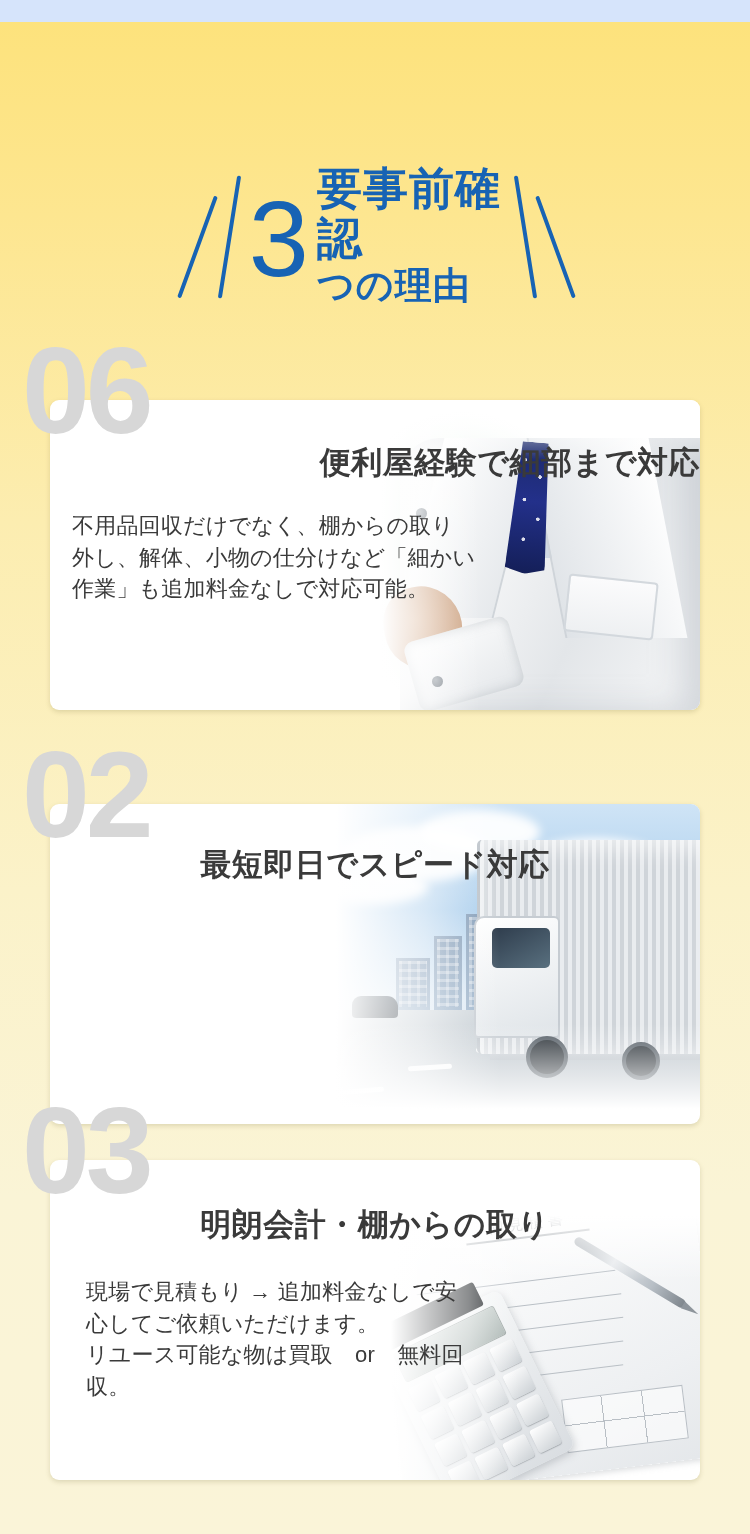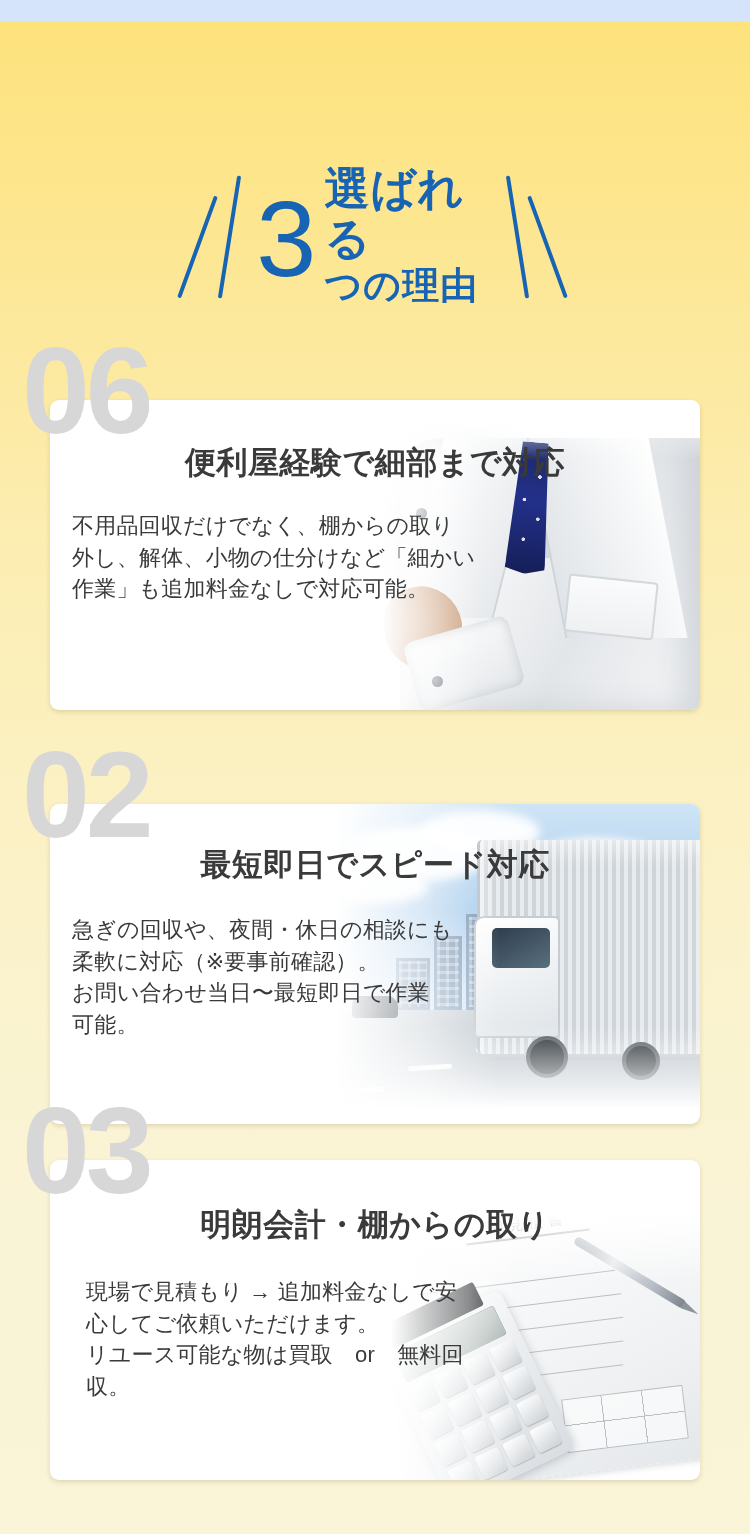--- a/index.html
+++ b/index.html
@@ -312,21 +312,21 @@
   <div class="top-strip"></div>
 
   <div class="heading">
     <div class="heading-inner">
       <div class="slash-group">
         <div class="slash l1"></div>
         <div class="slash l2"></div>
       </div>
       <div class="big3">3</div>
       <div class="heading-text">
-        <div class="heading-line1">選ばれる</div>
+        <div class="heading-line1">要事前確認</div>
         <div class="heading-line2">つの理由</div>
       </div>
       <div class="slash-group">
         <div class="slash r1"></div>
         <div class="slash r2"></div>
       </div>
     </div>
   </div>
 
   <div class="reason" style="top:340px;height:380px;">
@@ -342,21 +342,21 @@
         <div class="p1-tie"></div>
         <div class="p1-pocket"></div>
         <div class="p1-hand"></div>
         <div class="p1-cuff"></div>
         <div class="p1-btn b1"></div>
         <div class="p1-btn b2"></div>
         <div class="p1-fade"></div>
         <div class="p1-fadeTop"></div>
       </div>
 
-      <div class="card-title" style="margin-top:42px;">便利屋経験で細部まで対応</div>
+      <div class="card-title" style="margin-top:42px;text-align:right;">便利屋経験で細部まで対応</div>
       <div class="card-body" style="margin:26px 0 16px 22px;">不用品回収だけでなく、棚からの取り
 外し、解体、小物の仕分けなど「細かい
 作業」も追加料金なしで対応可能。</div>
     </div>
   </div>
 
   <div class="reason" style="top:744px;height:400px;">
     <div class="reason-num">02</div>
     <div class="card" style="top:60px;height:320px;">
 
@@ -379,24 +379,20 @@
         <div class="p2-truck-box"></div>
         <div class="p2-truck-cab"></div>
         <div class="p2-truck-win"></div>
         <div class="p2-wheel w1"></div>
         <div class="p2-wheel w2"></div>
         <div class="p2-fadeL"></div>
         <div class="p2-fadeB"></div>
       </div>
 
       <div class="card-title" style="margin-top:40px;">最短即日でスピード対応</div>
-      <div class="card-body" style="margin:28px 0 0 22px;">急ぎの回収や、夜間・休日の相談にも
-柔軟に対応（※要事前確認）。
-お問い合わせ当日〜最短即日で作業
-可能。</div>
     </div>
   </div>
 
   <div class="reason" style="top:1100px;height:400px;">
     <div class="reason-num">03</div>
     <div class="card" style="top:60px;height:320px;">
 
       <div class="photo photo3">
         <div class="p3-paper"></div>
         <div class="p3-titletxt">御見積書</div>

